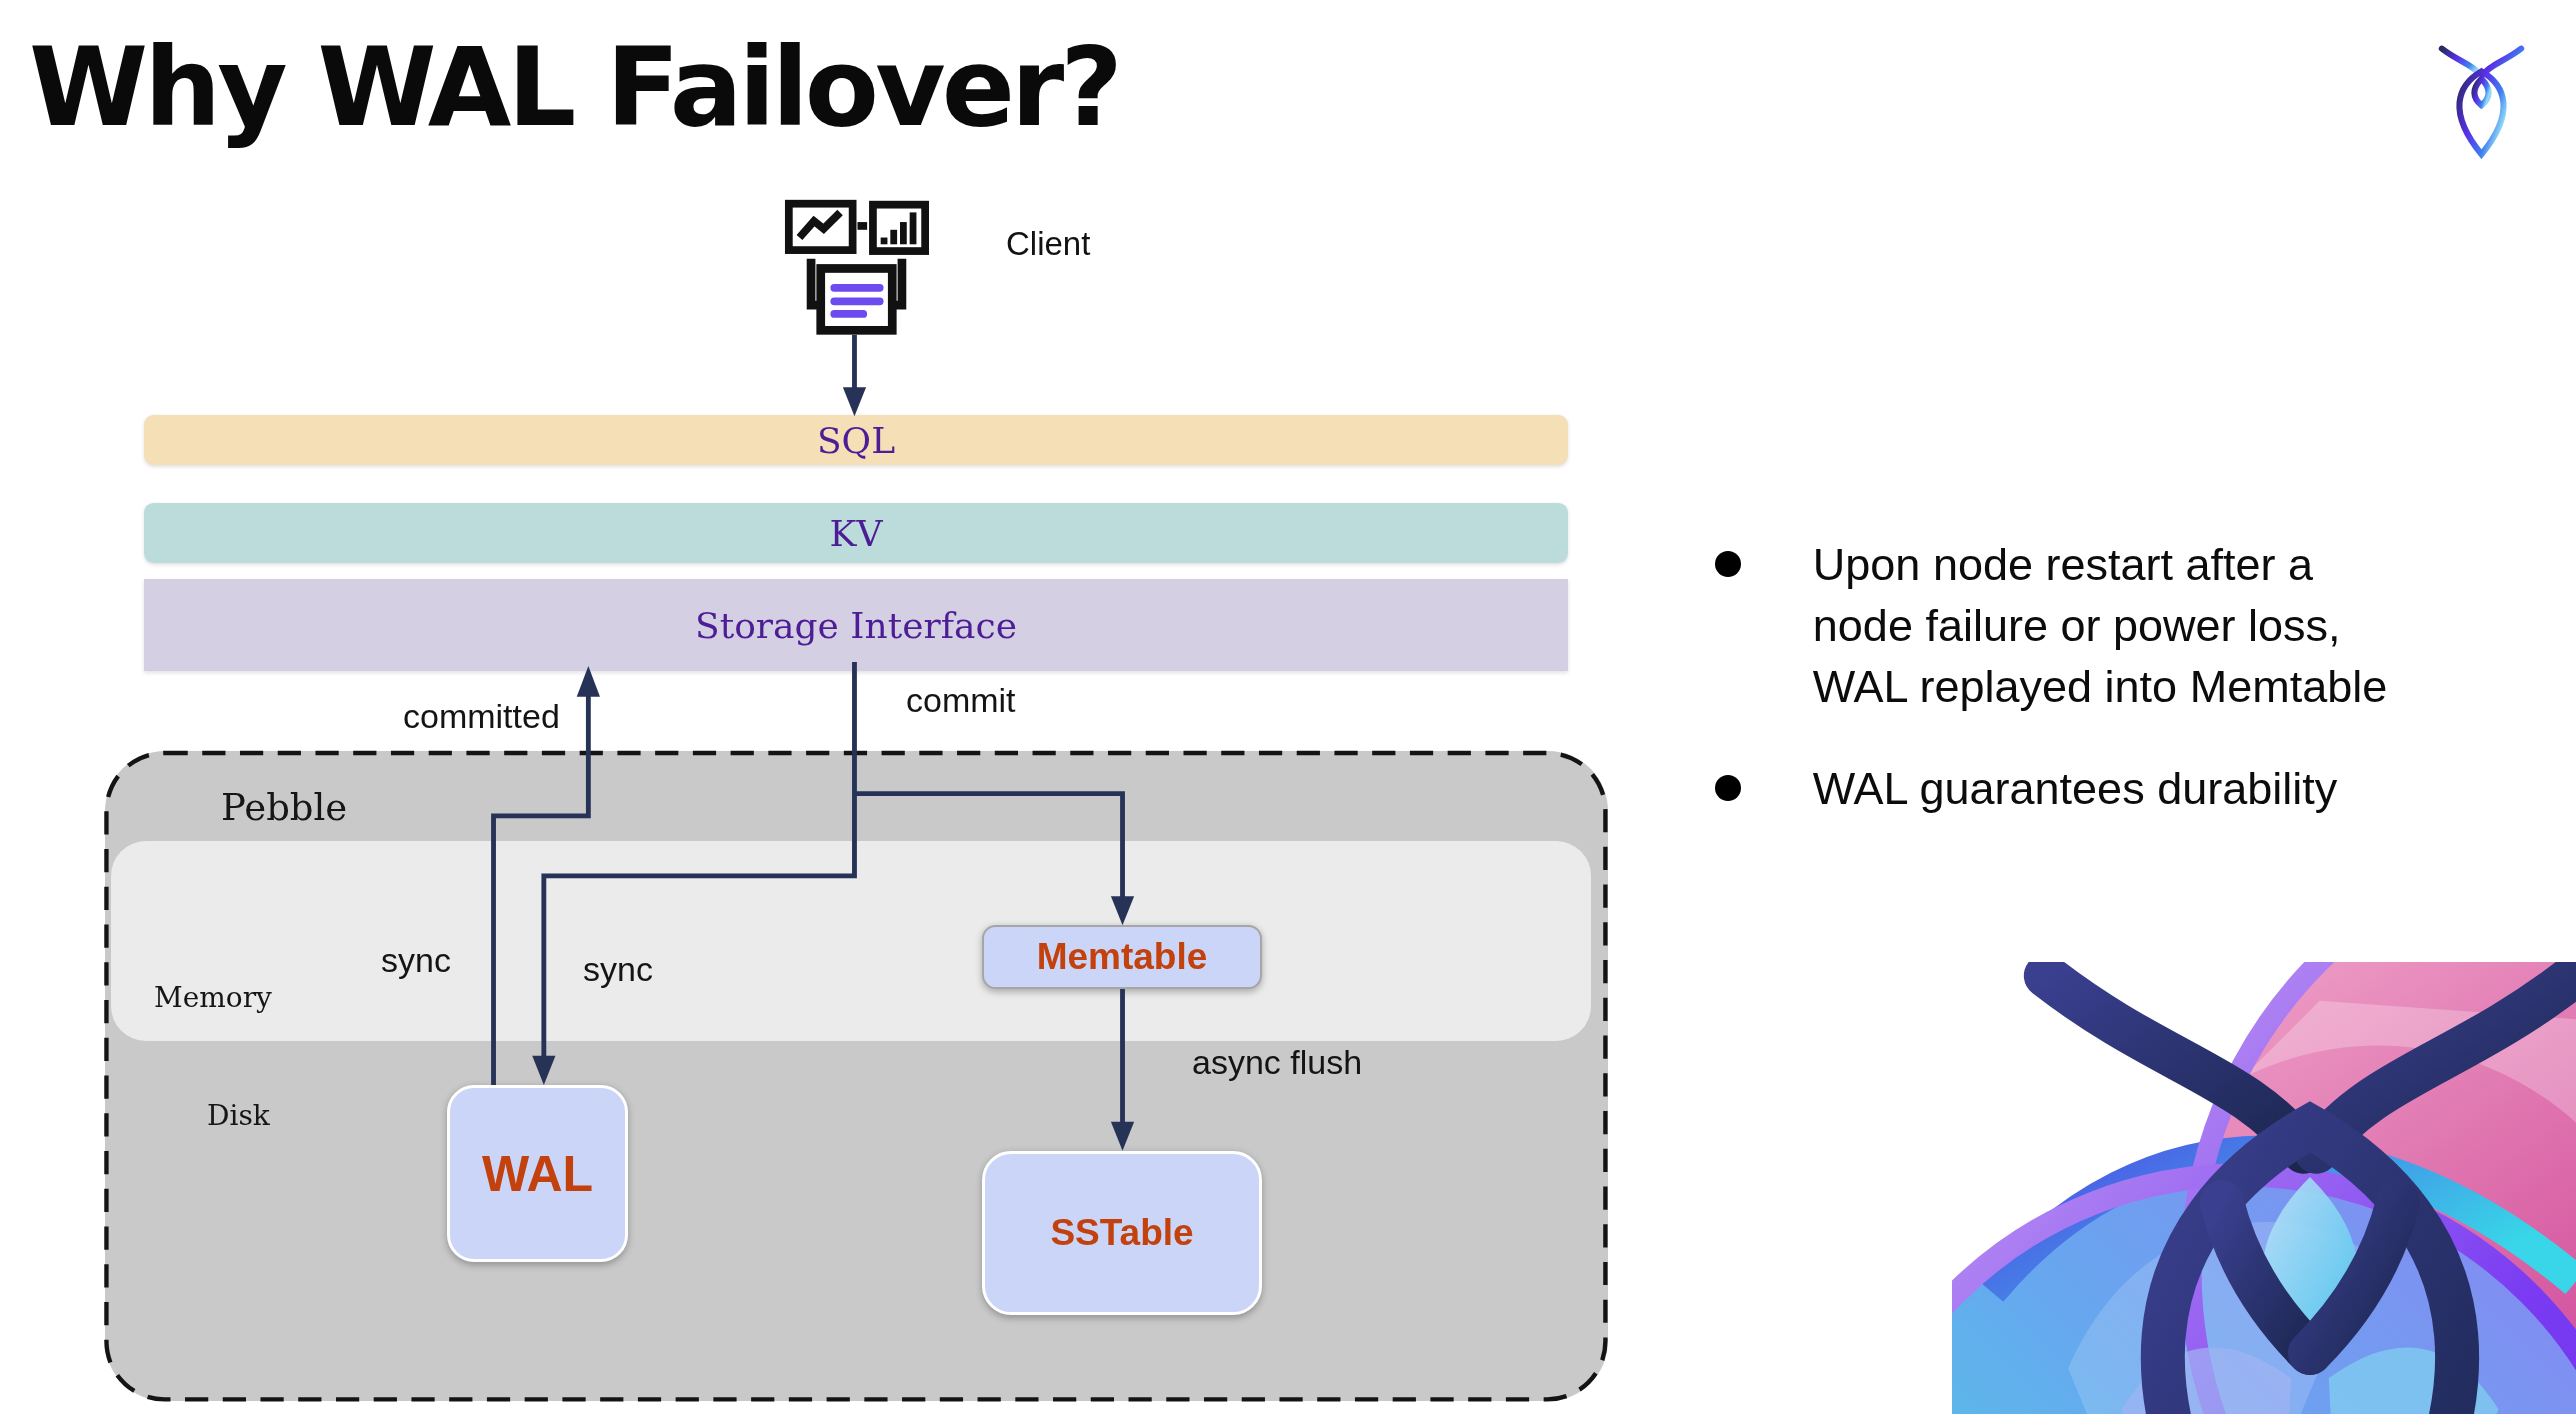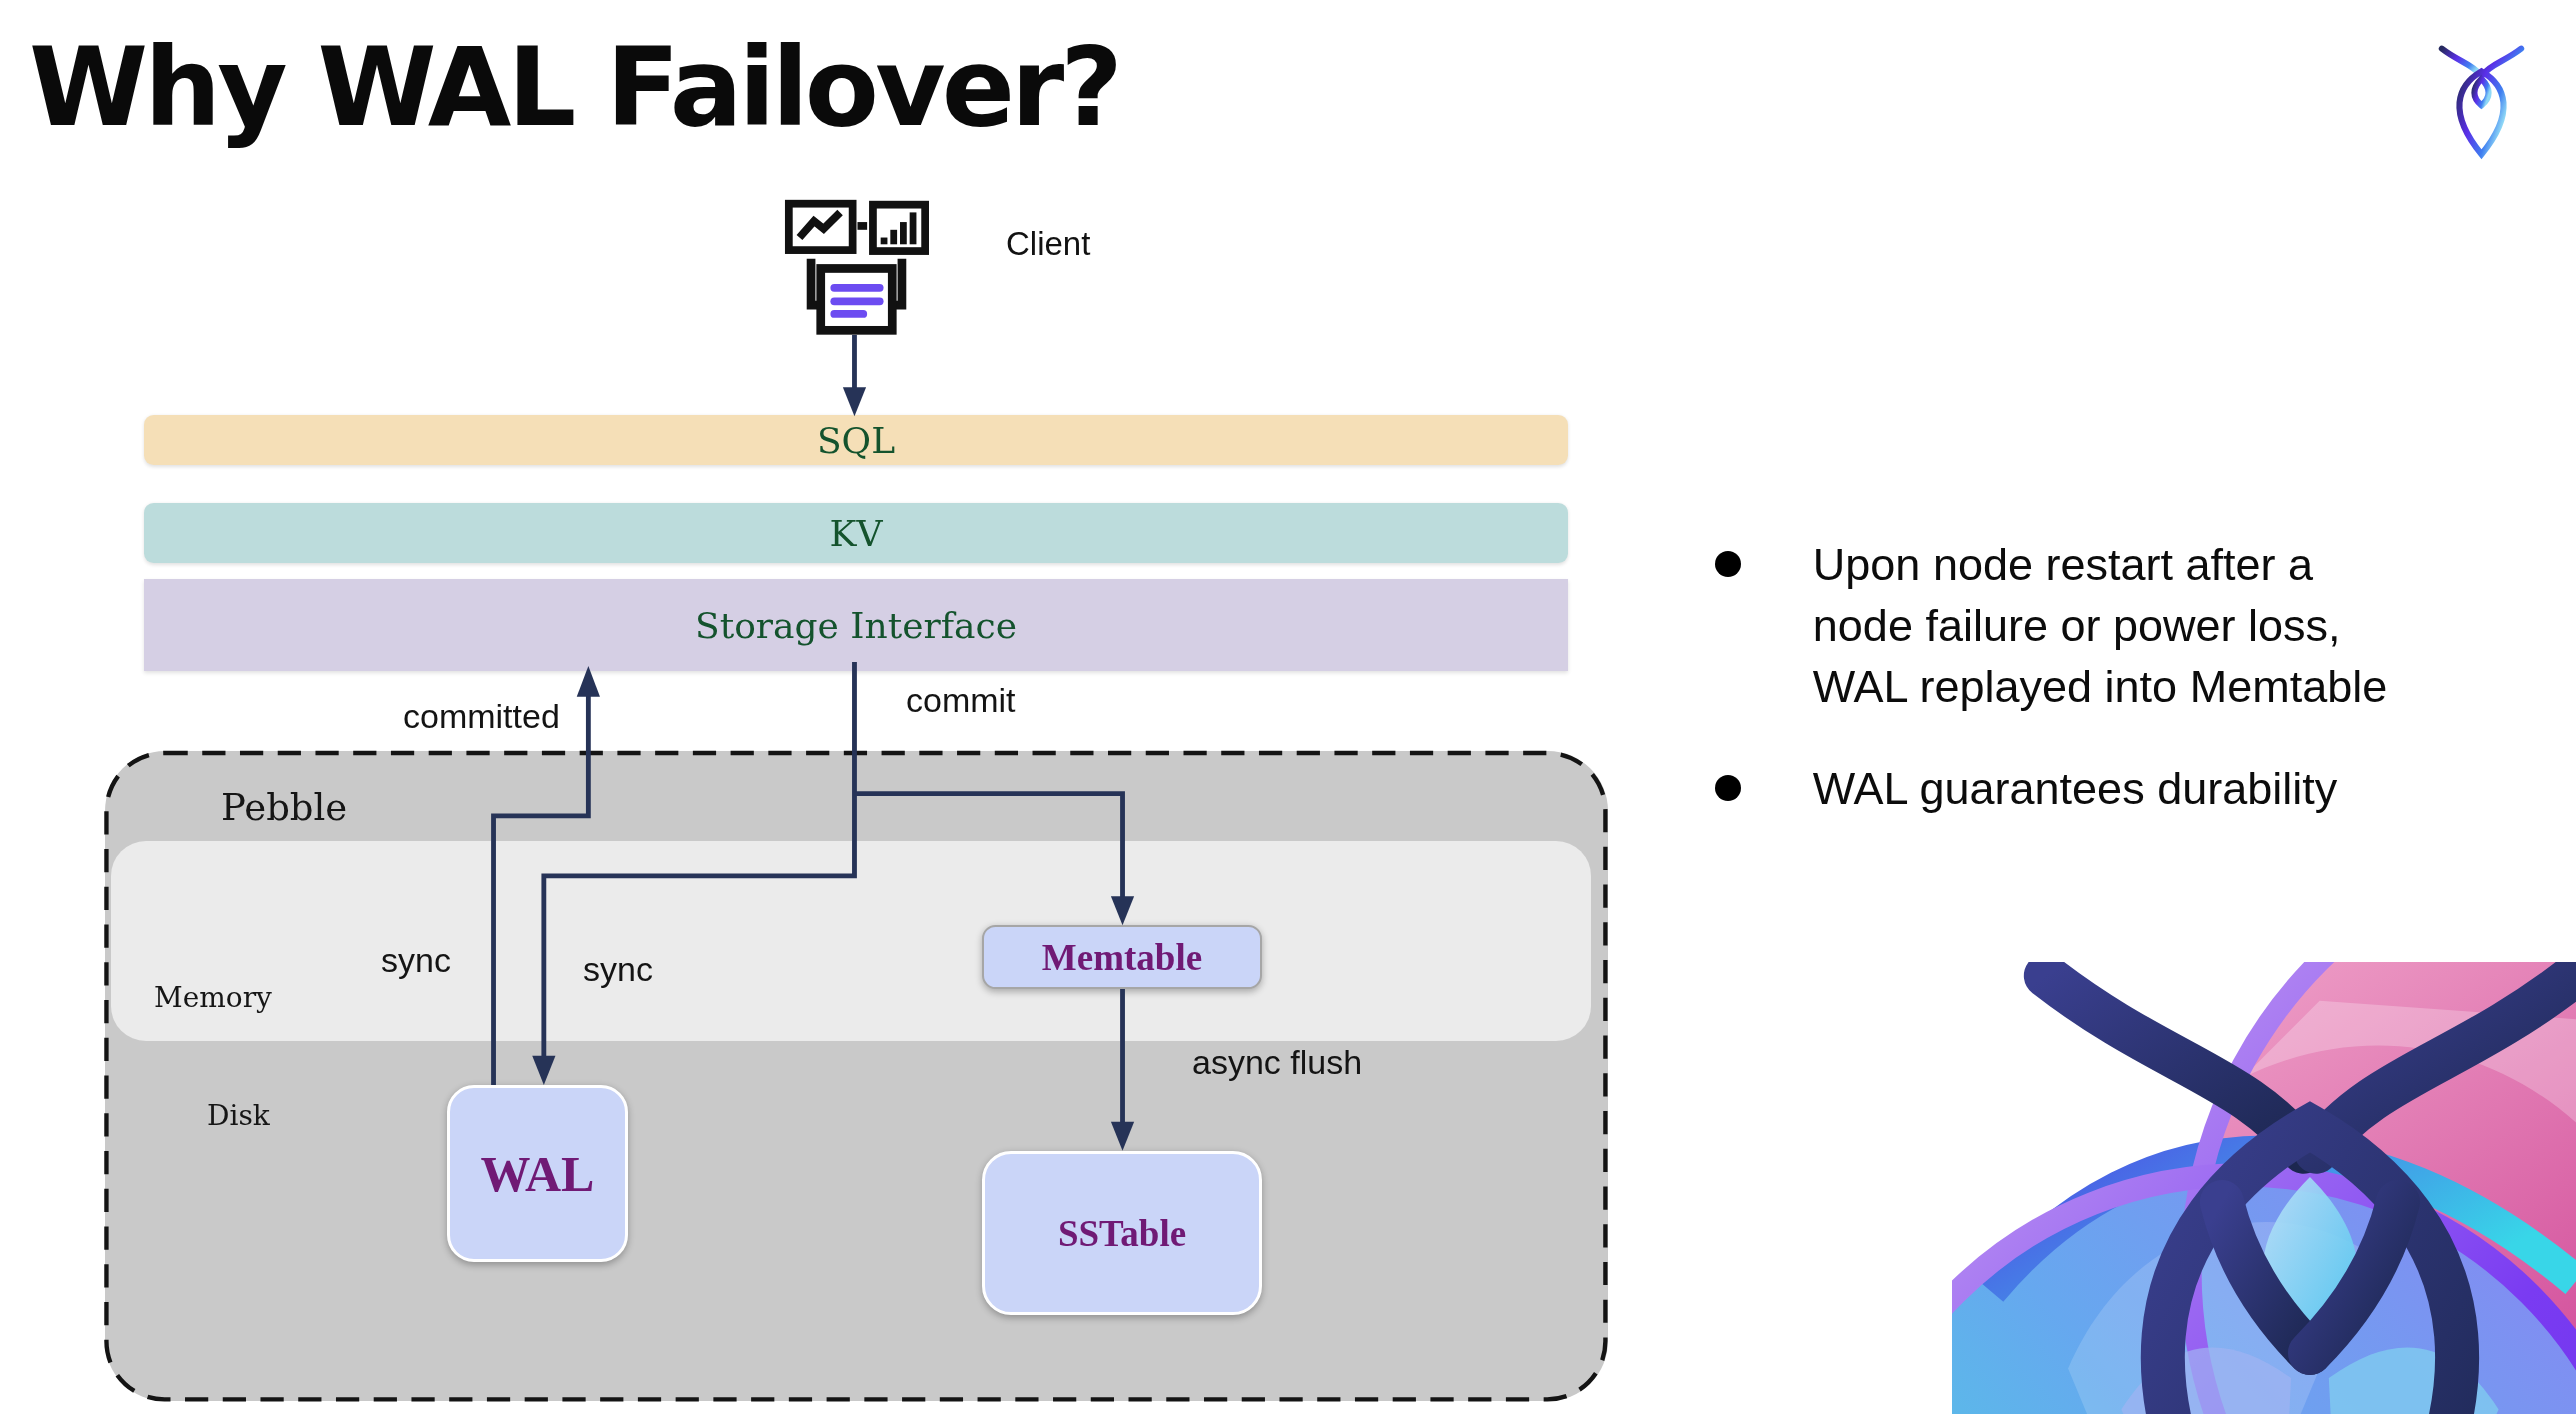--- a/index.html
+++ b/index.html
@@ -28,21 +28,21 @@
   
   .client-icon { left:782px; top:195px; width:149px; height:145px; }
   .client-label { left:1006px; top:225px; font-size:33px; color:#121212; }
 
   
   .bar {
     left:144px; width:1424px;
     border-radius:9.7px;
     display:flex; align-items:center; justify-content:center;
     font-family:"DejaVu Serif", serif;
-    font-size:36px; color:#14532d;
+    font-size:36px; color:#4c1d95;
     box-shadow:0 1.9px 3.9px rgba(0,0,0,0.12);
   }
   .bar-sql     { top:415px; height:50px; background:#f5dfb7; }
   .bar-kv      { top:503px; height:60px; background:#bcdcdc; }
   .bar-storage { top:579px; height:92px; background:#d5cfe4; border-radius:0; }
 
   
   .pebble-bg {
     left:105px; top:751px; width:1503px; height:650px;
     background:#c9c9c9; border-radius:60px;
@@ -56,22 +56,22 @@
     font-size:28px; color:#161616;
   }
   .pebble-label { left:221px; top:786px; font-size:37px; }
   .memory-label { left:154px; top:981px; }
   .disk-label   { left:207px; top:1099px;text-align:center; }
 
   
   .node {
     background:#cad5f8;
     display:flex; align-items:center; justify-content:center;
-    font-family:Liberation Serif, serif;
-    font-weight:bold; color:#701a75;
+    font-family:Liberation Sans, sans-serif;
+    font-weight:bold; color:#c2410c;
     box-shadow:0 2.9px 7.7px rgba(0,0,0,0.28);
   }
   .wal-box      { left:447px; top:1085px; width:181px; height:177px; border:3.9px solid #ffffff; border-radius:27px; font-size:50px; }
   .memtable-box { left:982px; top:925px; width:280px; height:64px; border:2.9px solid #a6a6a6; border-radius:13.5px; font-size:37px; }
   .sstable-box  { left:982px; top:1151px; width:280px; height:164px; border:3.9px solid #ffffff; border-radius:29px; font-size:37px; }
 
   
   .edge-label { font-size:34px; color:#141414; }
   .lbl-committed  { left:403px;  top:697px; }
   .lbl-commit     { left:906px;  top:681px; }

